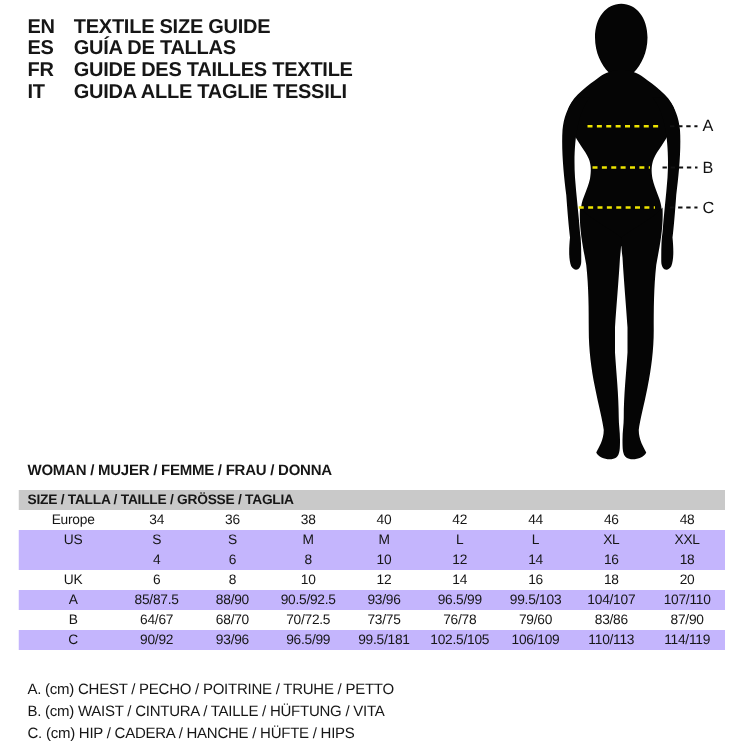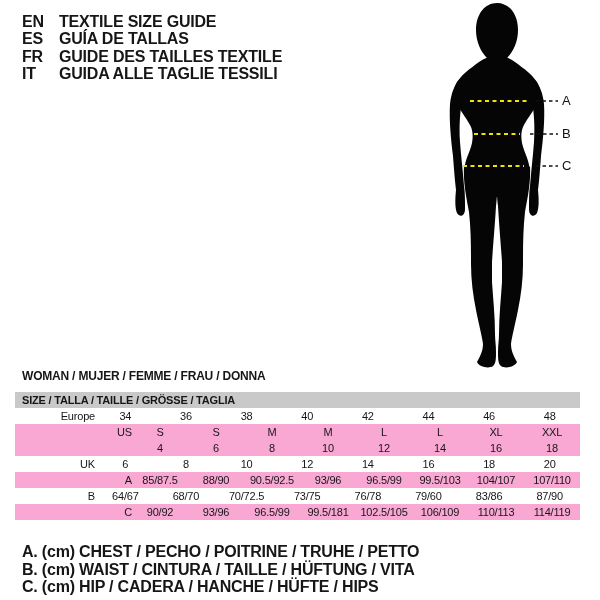--- a/index.html
+++ b/index.html
@@ -27,27 +27,27 @@
   
   .section-title { position:absolute; left:22px; top:369px;
                    font-weight:bold; font-size:12px; letter-spacing:-0.2px; }
 
   
   .size-table { position:absolute; left:15px; top:392px; width:565px;
                 font-size:11px; letter-spacing:-0.2px; }
   .thead { background:#c9c9c9; height:16px; line-height:16px;
            font-weight:bold; font-size:11px; padding-left:7px; }
   .trow { display:flex; height:16px; line-height:16px; }
-  .trow.shaded { background:#f9a8d4;padding-left:37px; }
-  .tlabel { width:80px; padding-left:7px; text-align:right; }
+  .trow.shaded { background:#c4b5fd; }
+  .tlabel { width:80px; padding-left:7px; text-align:center; }
   .tcell { flex:1; text-align:center; }
 
   
   .legend-block { position:absolute; left:22px; top:543px; }
-  .legend-line { font-weight:bold; font-size:16px; line-height:17.5px;
+  .legend-line { font-weight:normal; font-size:12px; line-height:17.5px;
                  letter-spacing:-0.2px; }
 </style>
 </head>
 <body>
 
 <div class="page">
 
   <div class="lang-block">
     <div class="lang-row">
       <span class="lang-code">EN</span>

